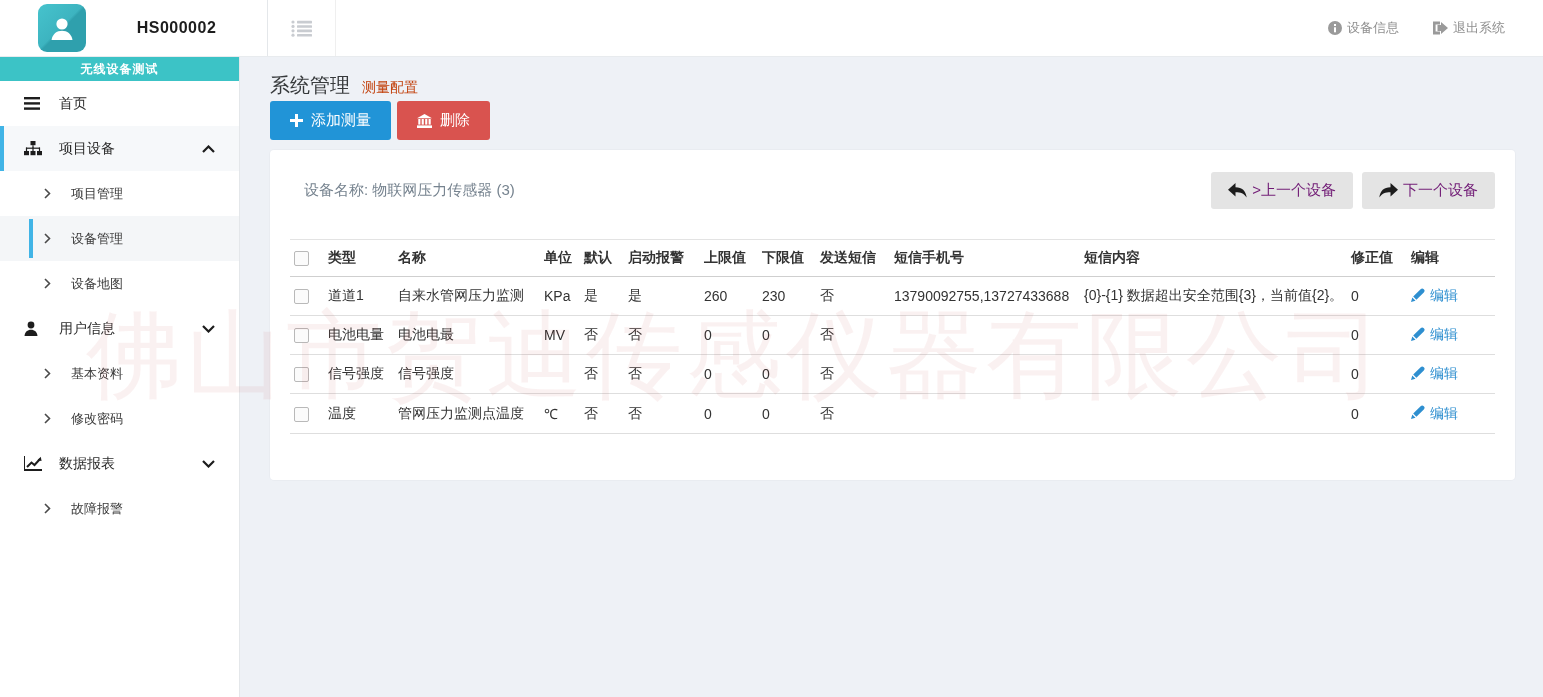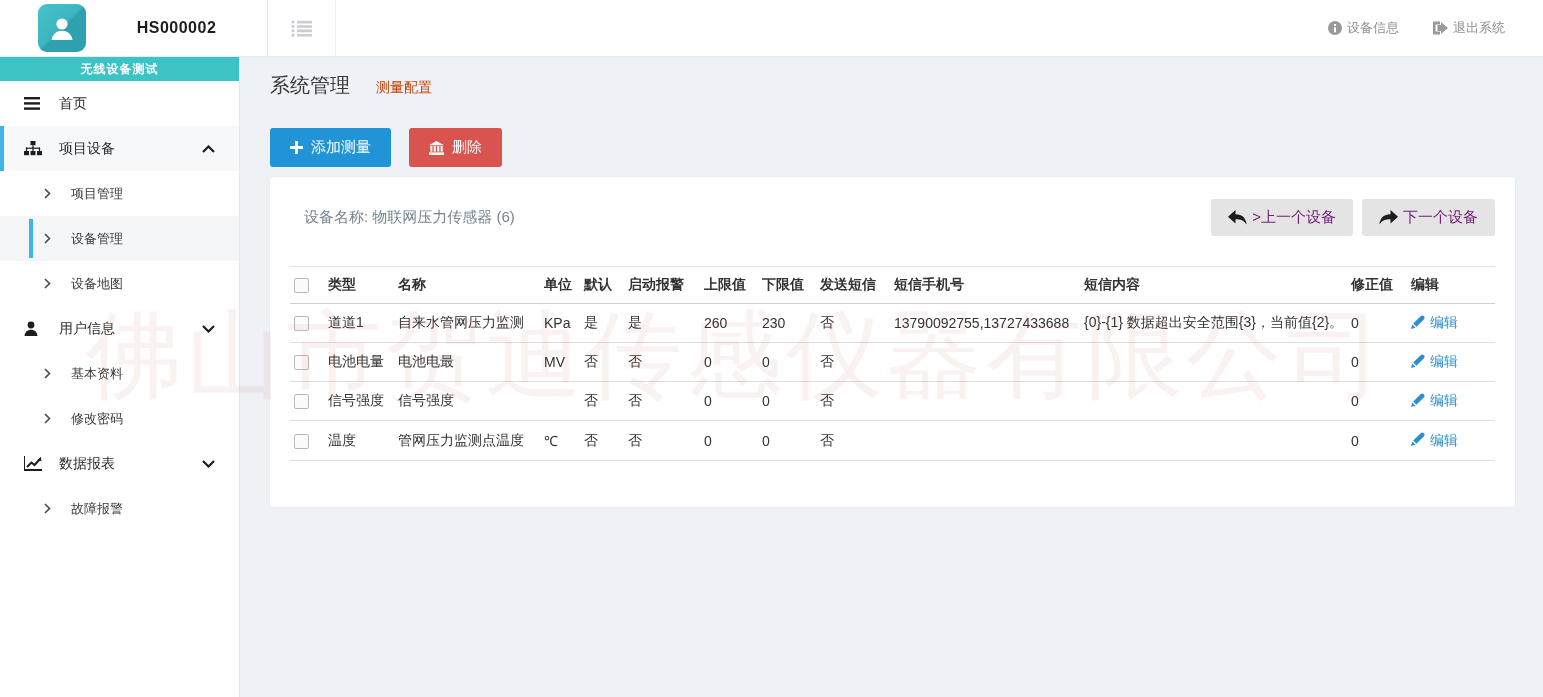--- a/index.html
+++ b/index.html
@@ -46,24 +46,24 @@
   .menu-item.active::before { content:''; position:absolute; left:0; top:0; bottom:0; width:4px; background:#41b4e6; }
   .sub-item {
     height:45px; display:flex; align-items:center; padding-left:44px;
     font-size:13px; color:#3a3a3a; position:relative; cursor:pointer;
   }
   .sub-item .arr { margin-right:20px; display:flex; }
   .sub-item.active { background:#f4f6f8; }
   .sub-item.active::before { content:''; position:absolute; left:29px; top:3px; bottom:3px; width:4px; background:#41b4e6; }
   
   #main { position:absolute; left:240px; top:57px; right:0; bottom:0; background:#eef1f6; padding:15px 28px 0 30px; }
-  .page-head { display:flex; align-items:baseline; gap:26px; margin-bottom:29px; }
+  .page-head { display:flex; align-items:baseline; gap:12px; margin-bottom:2px; }
   .page-title { font-size:20px; color:#373a3c; font-weight:normal; }
   .page-subtitle { font-size:14px; color:#c2410c;text-align:right; }
-  .toolbar { display:flex; gap:18px; margin-bottom:10px; }
+  .toolbar { display:flex; gap:6px; margin-bottom:10px; }
   .btn { border:none; display:inline-flex; align-items:center; gap:8px; height:39px; padding:0 20px;
          font-size:15px; color:#fff; border-radius:3px; cursor:pointer; font-family:inherit; }
   .btn-add { background:#2194d7; }
   .btn-del { background:#d9534f; }
   .panel { background:#fff; border-radius:4px; padding:22px 20px 46px 20px; min-height:314px; box-shadow:0 0 0 1px rgba(0,0,0,0.02); }
   .device-bar { display:flex; align-items:center; }
   .device-text { font-size:15px; color:#76838f; padding-left:14px; }
   .nav-btns { margin-left:auto; display:flex; gap:9px; }
   .gbtn { background:#e4e4e4; border:none; height:37px; padding:0 17px; font-size:15px; color:#701a75;
           display:inline-flex; align-items:center; gap:5px; border-radius:3px; cursor:pointer; font-family:inherit; }
@@ -271,21 +271,21 @@
         </g>
       </svg>
       <span>删除</span>
     </button>
   </div>
 
   <div class="panel">
     <div class="device-bar">
       <span class="device-text">
         <span>设备名称:</span>
-        <span>物联网压力传感器 (6)</span>
+        <span>物联网压力传感器 (3)</span>
       </span>
       <span class="nav-btns">
         <button class="gbtn">
           <svg width="19" height="15" viewBox="0 0 19 15">
             <path d="M7.5 0v4.2c6.8.2 10 3.3 11.2 10.3-2.8-4.1-6-5.3-11.2-5.3v4.3L0 6.7z" fill="#1d1d1d"></path>
           </svg>
           <span>&gt;上一个设备</span>
         </button>
         <button class="gbtn">
           <svg width="19" height="15" viewBox="0 0 19 15">

